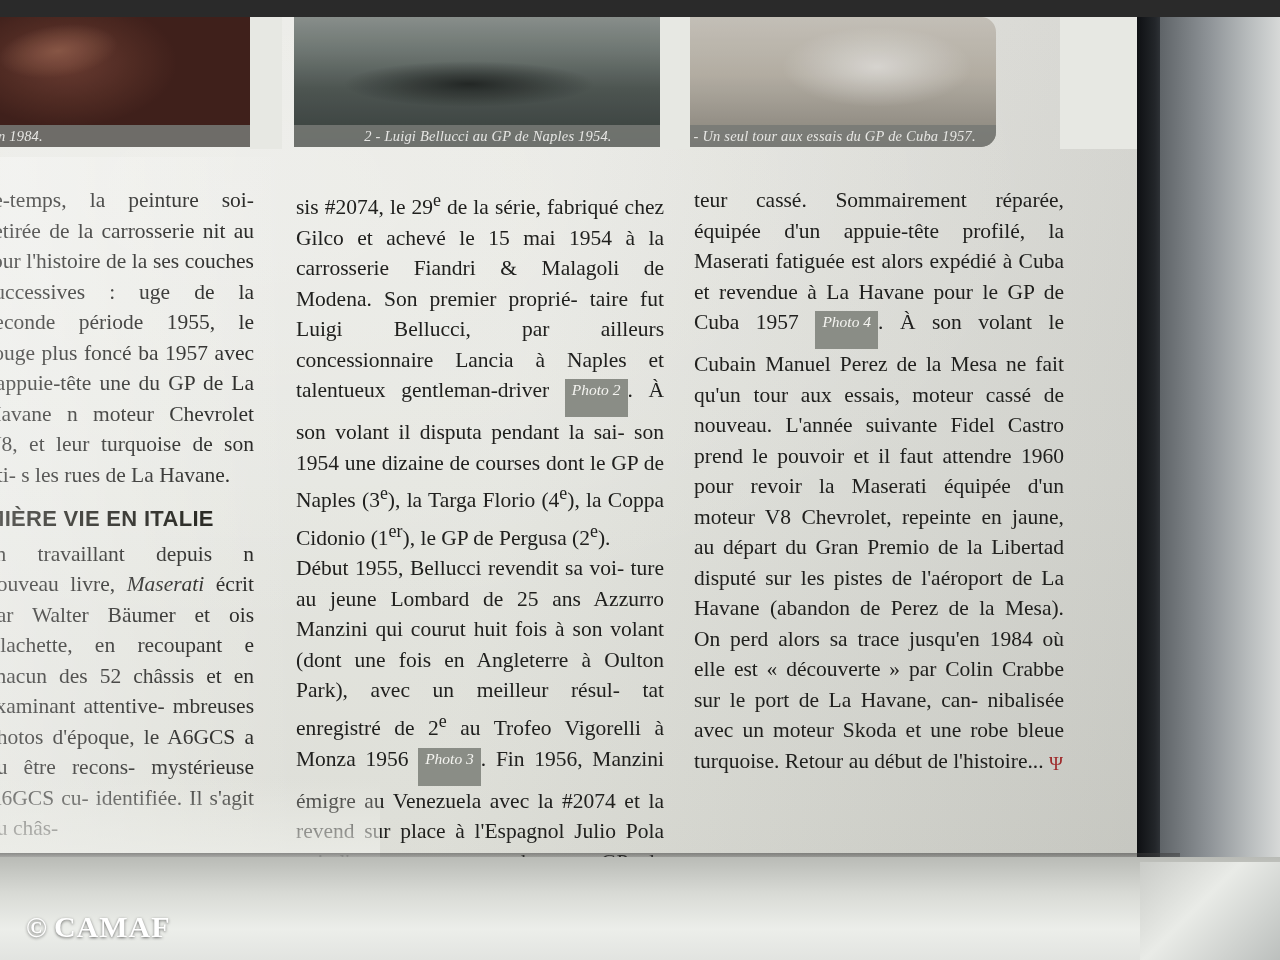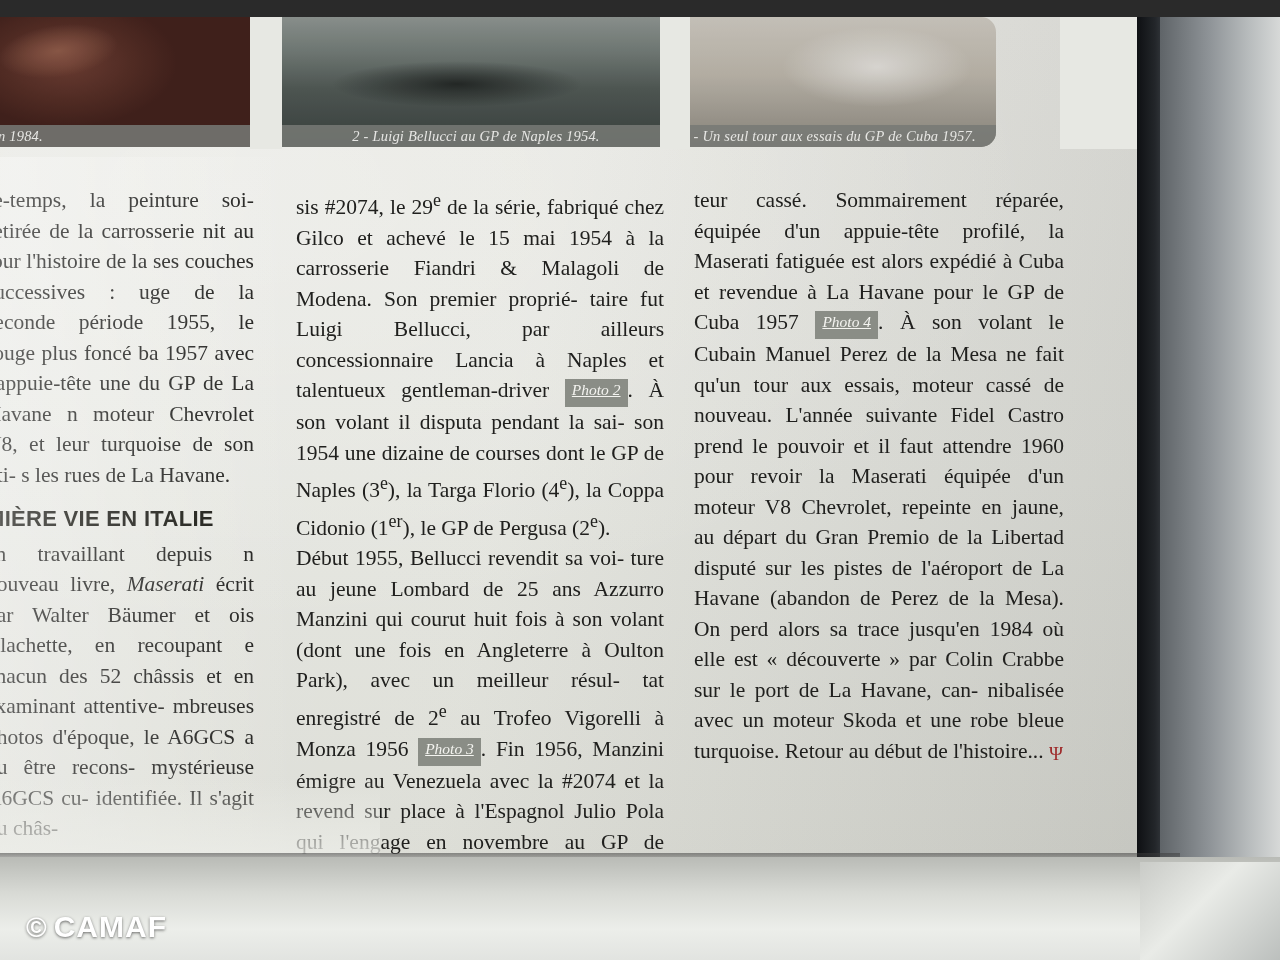--- a/index.html
+++ b/index.html
@@ -108,21 +108,21 @@
     background:
       radial-gradient(60% 70% at 30% 35%, #7b3b2c, #4b2018 70%),
       linear-gradient(120deg, #6e2f22, #37160f);
   }
   .photo1:before{
     content:"";position:absolute;left:10px;top:8px;width:120px;height:52px;
     background:radial-gradient(closest-side,#9c5740,rgba(80,34,24,0));transform:rotate(-8deg);
   }
   .photo1 .caption { text-align: left; padding-left: 10px; }
   .photo2 {
-    left: 282px;
+    left: 294px;
     width: 388px;
     background:
       linear-gradient(#8d9691 0%, #6f7b75 28%, #4f5a55 55%, #39423e 100%);
   }
   .photo2:before{
     content:"";position:absolute;left:50px;top:44px;width:250px;height:46px;border-radius:50%;
     background:radial-gradient(closest-side, rgba(20,24,22,0.75), rgba(60,70,66,0));
   }
   .photo3 {
     left: 662px;
@@ -170,38 +170,37 @@
   .ital { font-style: italic; }
 
   .photoref {
     display: inline-block;
     background: #8a8d86;
     color: #f4f4f0;
     font-style: italic;
     font-family: "Liberation Serif", serif;
     font-size: 15.5px;
     line-height: 19px;
-    padding: 1px 7px 8px 7px;
+    padding: 1px 7px 18px 7px;
     vertical-align: 2px;
     white-space: nowrap;
-    text-decoration: underline;
   }
   .trident {
     color: #9e2a2a;
     font-size: 19px;
     vertical-align: -2px;
     letter-spacing: -1px;
   }
 
   
   .watermark {
     position: absolute;
     left: 26px; top: 893px;
     color: #ffffff;
-    font-family: Liberation Sans, sans-serif;
+    font-family: Liberation Serif, serif;
     font-weight: bold;
     font-size: 30px;
     letter-spacing: 1px;
     text-shadow: 0 1px 3px rgba(0,0,0,0.55);
   }
   .watermark .c {
     font-size: 28px;
     margin-right: 6px;
   }
 

